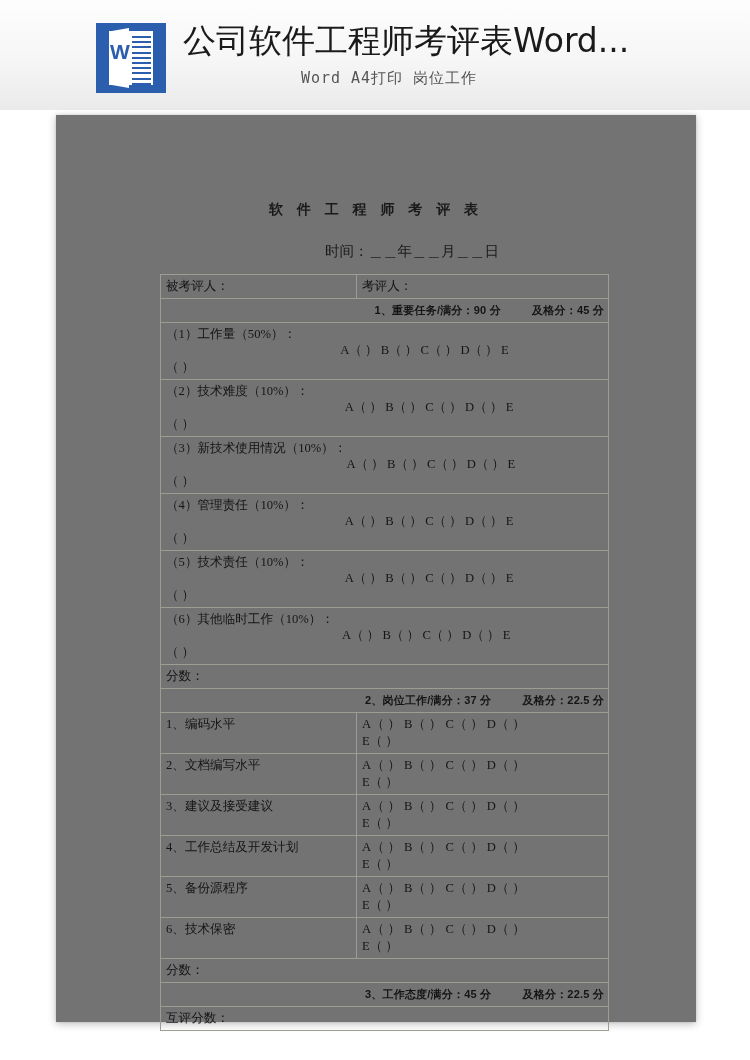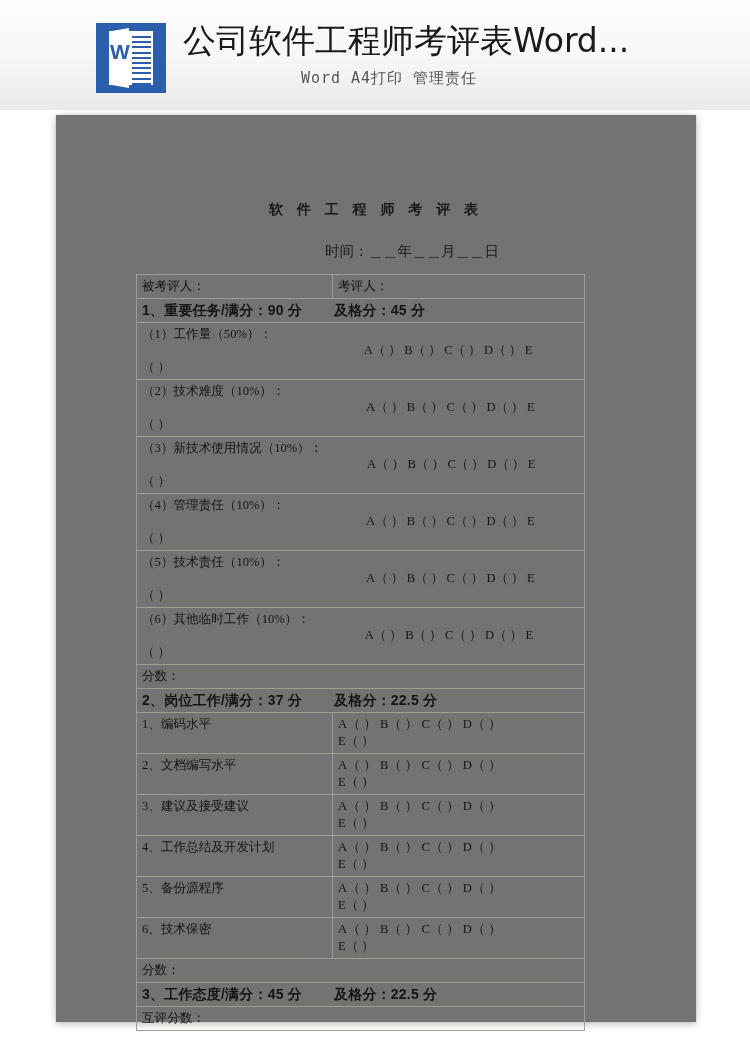--- a/index.html
+++ b/index.html
@@ -130,47 +130,47 @@
     padding-left: 72px;
     box-sizing: border-box;
     font-size: 14.5px;
     color: #1a1a1a;
     white-space: nowrap;
   }
 
   
   table.form {
     position: absolute;
-    left: 80px;
+    left: 104px;
     top: 159px;
     width: 448px;
     border-collapse: collapse;
     table-layout: fixed;
     font-size: 12.6px;
     color: #151515;
   }
   table.form td {
     border: 1px solid #9d9d94;
     padding: 3px 4px 3px 5px;
     vertical-align: top;
     line-height: 17px;
   }
   .bold-row td {
     font-weight: bold;
     font-family: "Liberation Sans", sans-serif;
-    font-size: 14px;
+    font-size: 11px;
     padding-top: 3px;
     padding-bottom: 3px;
     letter-spacing: 0.2px;
+    text-align: right;
   }
   .q-row td { height: 36px; }
   .qline {
     display: flex;
     white-space: nowrap;
-    text-align: center;
   }
   .qline .lbl { flex: 0 0 auto; }
   .qline .opts { flex: 1 1 auto; padding-left: 4px; margin-top: 16px; }
   .wrapE { display:block; }
 
   .score-row td { padding-left: 14px; height: 17px; }
   .left-cell { width: 196px; }
   .opt-cell  { }
   .opt-cell .r1 { white-space: nowrap; letter-spacing: 0.3px; }
   .opt-cell .r2 { white-space: nowrap; }
@@ -196,21 +196,21 @@
       <i></i>
       <i></i>
       <i></i>
   </div>
   <div class="fold"></div>
   <div class="w">W</div>
 </div>
 
 <div class="banner-text">
   <div class="banner-title">公司软件工程师考评表Word...</div>
-  <div class="banner-sub">Word A4打印 管理责任</div>
+  <div class="banner-sub">Word A4打印 岗位工作</div>
 </div>
 
 <div class="sheet-shadow">
 
   <div class="doc-title">软 件 工 程 师 考 评 表</div>
   <div class="doc-date">时间：＿＿年＿＿月＿＿日</div>
 
   <table class="form">
     <colgroup>
       <col style="width:196px">

